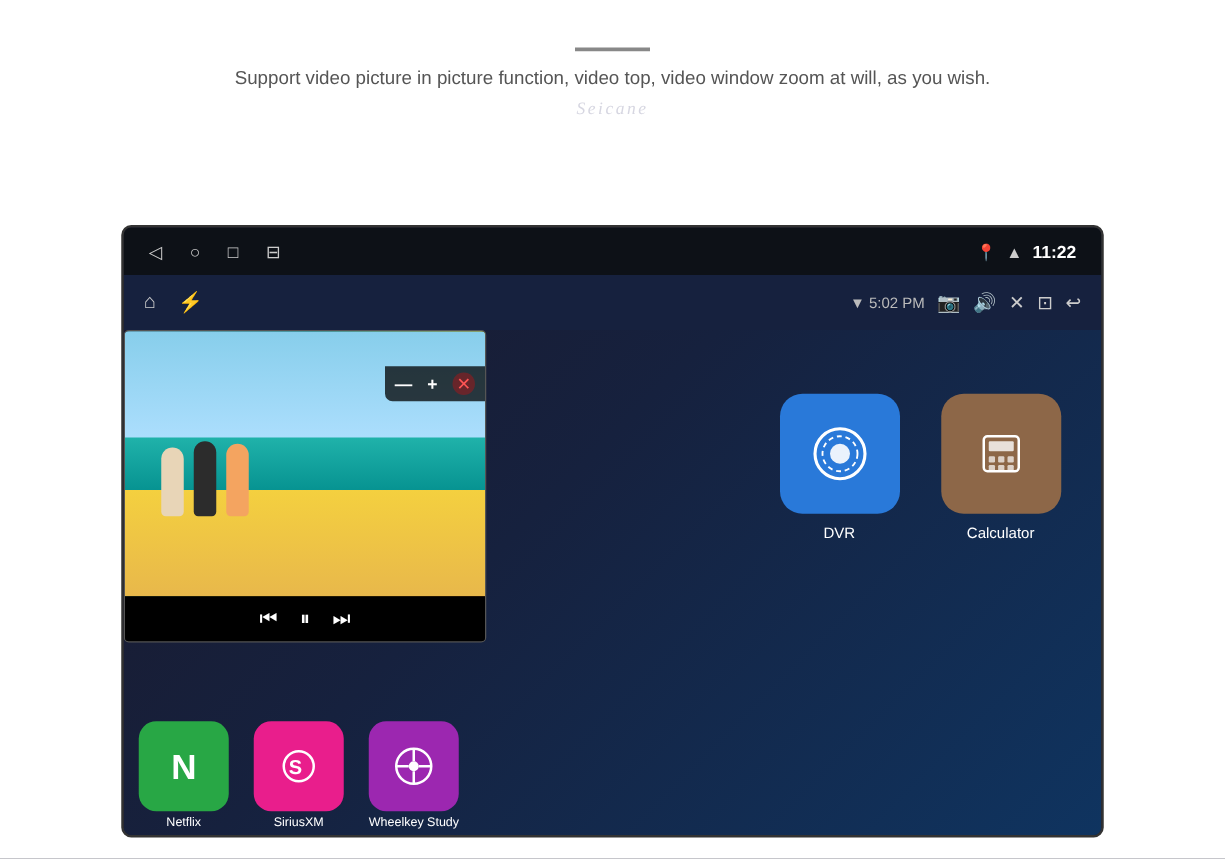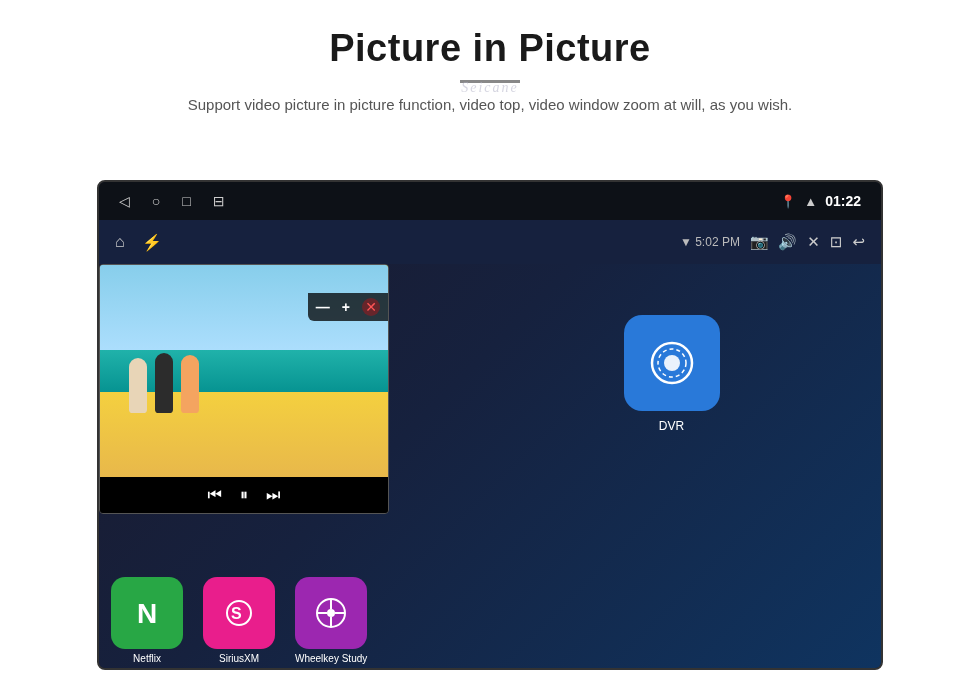--- a/index.html
+++ b/index.html
@@ -356,39 +356,38 @@
     }
 
     
   </style>
 </head>
 <body>
 
 <div>
 
   <div class="top-section">
-    <h1 class="main-title">Picture in Picture</h1>
     <div class="title-divider"></div>
     <div class="watermark">Seicane</div>
     <p class="subtitle">Support video picture in picture function, video top, video window zoom at will, as you wish.</p>
   </div>
 
   <div class="device-frame">
 
     <div class="status-bar">
       <div class="status-bar-left">
         <span class="status-bar-icon">◁</span>
         <span class="status-bar-icon">○</span>
         <span class="status-bar-icon">□</span>
         <span class="status-bar-icon">⊟</span>
       </div>
       <div class="status-bar-right">
         <span>📍</span>
         <span>▲</span>
-        <span class="time-display">01:22</span>
+        <span class="time-display">11:22</span>
       </div>
     </div>
 
     <div class="toolbar">
       <div class="toolbar-left">
         <span class="toolbar-icon">⌂</span>
         <span class="toolbar-icon">⚡</span>
       </div>
       <div class="toolbar-right">
         <span class="wifi-time">▼ 5:02 PM</span>
@@ -440,20 +439,35 @@
               <circle cx="24" cy="24" r="20" fill="none" stroke="white" stroke-width="2.5"></circle>
               <circle cx="24" cy="24" r="8" fill="white" opacity="0.9"></circle>
               <circle cx="24" cy="24" r="14" fill="none" stroke="white" stroke-width="1.5" stroke-dasharray="4 3"></circle>
             </svg>
           </div>
           <span class="right-app-label">DVR</span>
         </div>
 
 
 
+        <div class="right-app-item">
+          <div class="right-app-box icon-calculator">
+            <svg width="48" height="48" viewBox="0 0 48 48">
+              <rect x="10" y="10" width="28" height="28" rx="3" fill="none" stroke="white" stroke-width="2"></rect>
+              <rect x="14" y="14" width="20" height="8" rx="1" fill="white" opacity="0.8"></rect>
+              <rect x="14" y="26" width="5" height="5" rx="1" fill="white" opacity="0.7"></rect>
+              <rect x="21.5" y="26" width="5" height="5" rx="1" fill="white" opacity="0.7"></rect>
+              <rect x="29" y="26" width="5" height="5" rx="1" fill="white" opacity="0.7"></rect>
+              <rect x="14" y="33" width="5" height="5" rx="1" fill="white" opacity="0.7"></rect>
+              <rect x="21.5" y="33" width="5" height="5" rx="1" fill="white" opacity="0.7"></rect>
+              <rect x="29" y="33" width="5" height="5" rx="1" fill="white" opacity="0.7"></rect>
+            </svg>
+          </div>
+          <span class="right-app-label">Calculator</span>
+        </div>
 
       </div>
 
       <div class="bottom-apps-row">
 
         <div class="bottom-app-item">
           <div class="bottom-app-box icon-netflix">
             <svg width="36" height="36" viewBox="0 0 36 36">
               <text x="8" y="28" font-size="28" fill="white" font-weight="bold" font-family="Arial">N</text>
             </svg>

